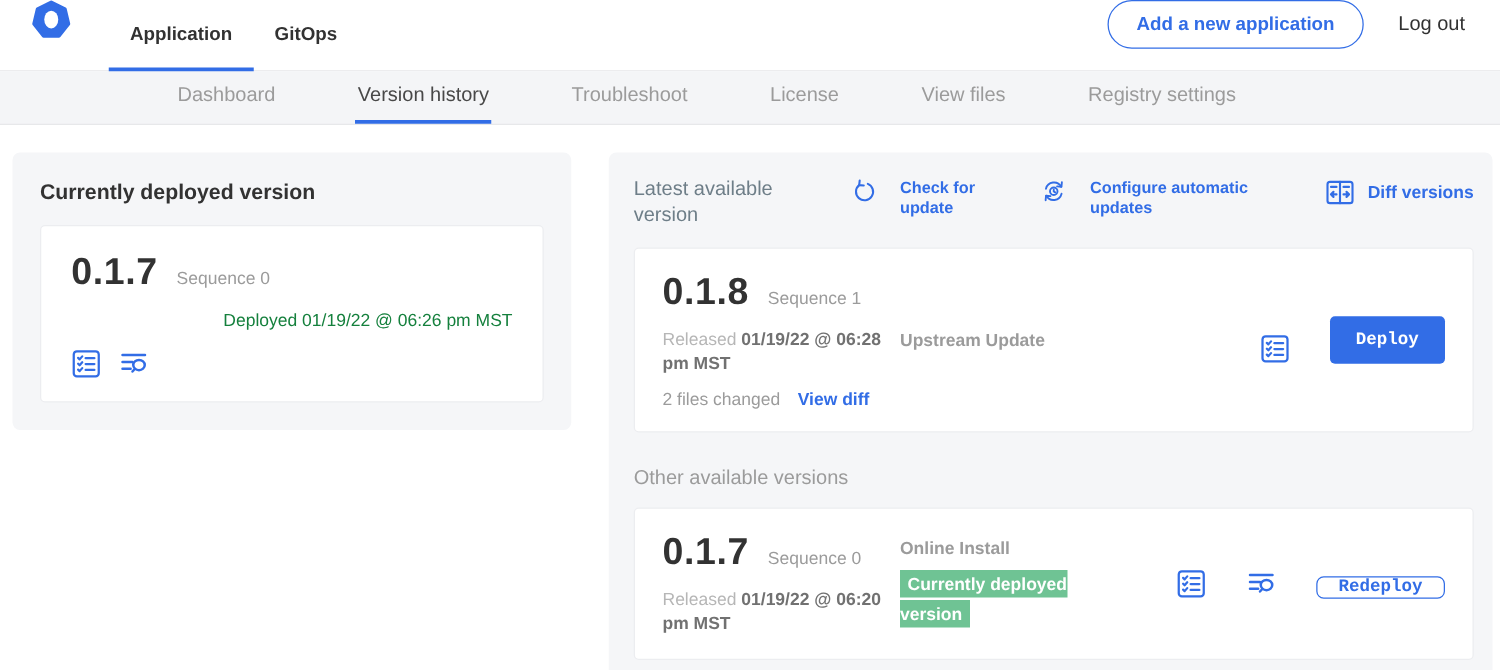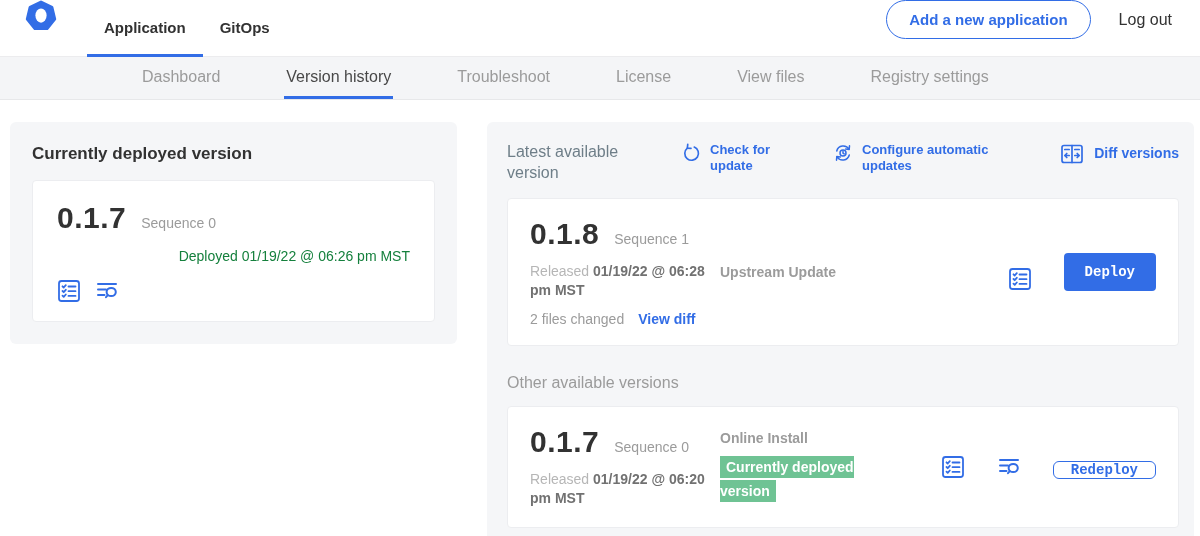--- a/index.html
+++ b/index.html
@@ -50,21 +50,21 @@
   .seq { font-size:14px; color:#9b9b9b; }
   .deployed { margin:13px 0 0; font-size:14px; color:#15803d;text-align:right; }
   .icon-row { display:flex; gap:14px; margin-top:15px; }
   .icon { width:24px; height:24px; color:#326de6; cursor:pointer; flex:none; }
   .icon svg { width:100%; height:100%; display:block; }
   
   .right-panel { flex:1; margin-left:30px; padding:20px 15px 14px 20px; min-height:406px; }
   .panel-header { display:flex; align-items:flex-start; }
   .panel-title { font-size:16px; color:#6e7e88; width:132px; line-height:1.3; }
   .action {
-    display:flex; align-items:flex-start; gap:9px; color:#326de6;
+    display:flex; align-items:flex-start; gap:19px; color:#326de6;
     font-size:13px; font-weight:700; line-height:1.25; cursor:pointer;
   }
   .action .a-icon { width:20px; height:20px; flex:none; margin-top:1px; color:#326de6; }
   .a-icon svg { width:100%; height:100%; display:block; }
   .action-check { margin-left:42px; width:106px; }
   .action-configure { margin-left:46px; width:168px; }
   .action-diff { margin-left:auto; align-items:center; font-size:14px; gap:10px; }
   .action-diff .a-icon { width:24px; height:24px; margin-top:0; }
   .version-card { display:flex; align-items:center; padding:18px 22px; margin-top:14px; min-height:100px; }
   .v-left { width:188px; flex:none; }

